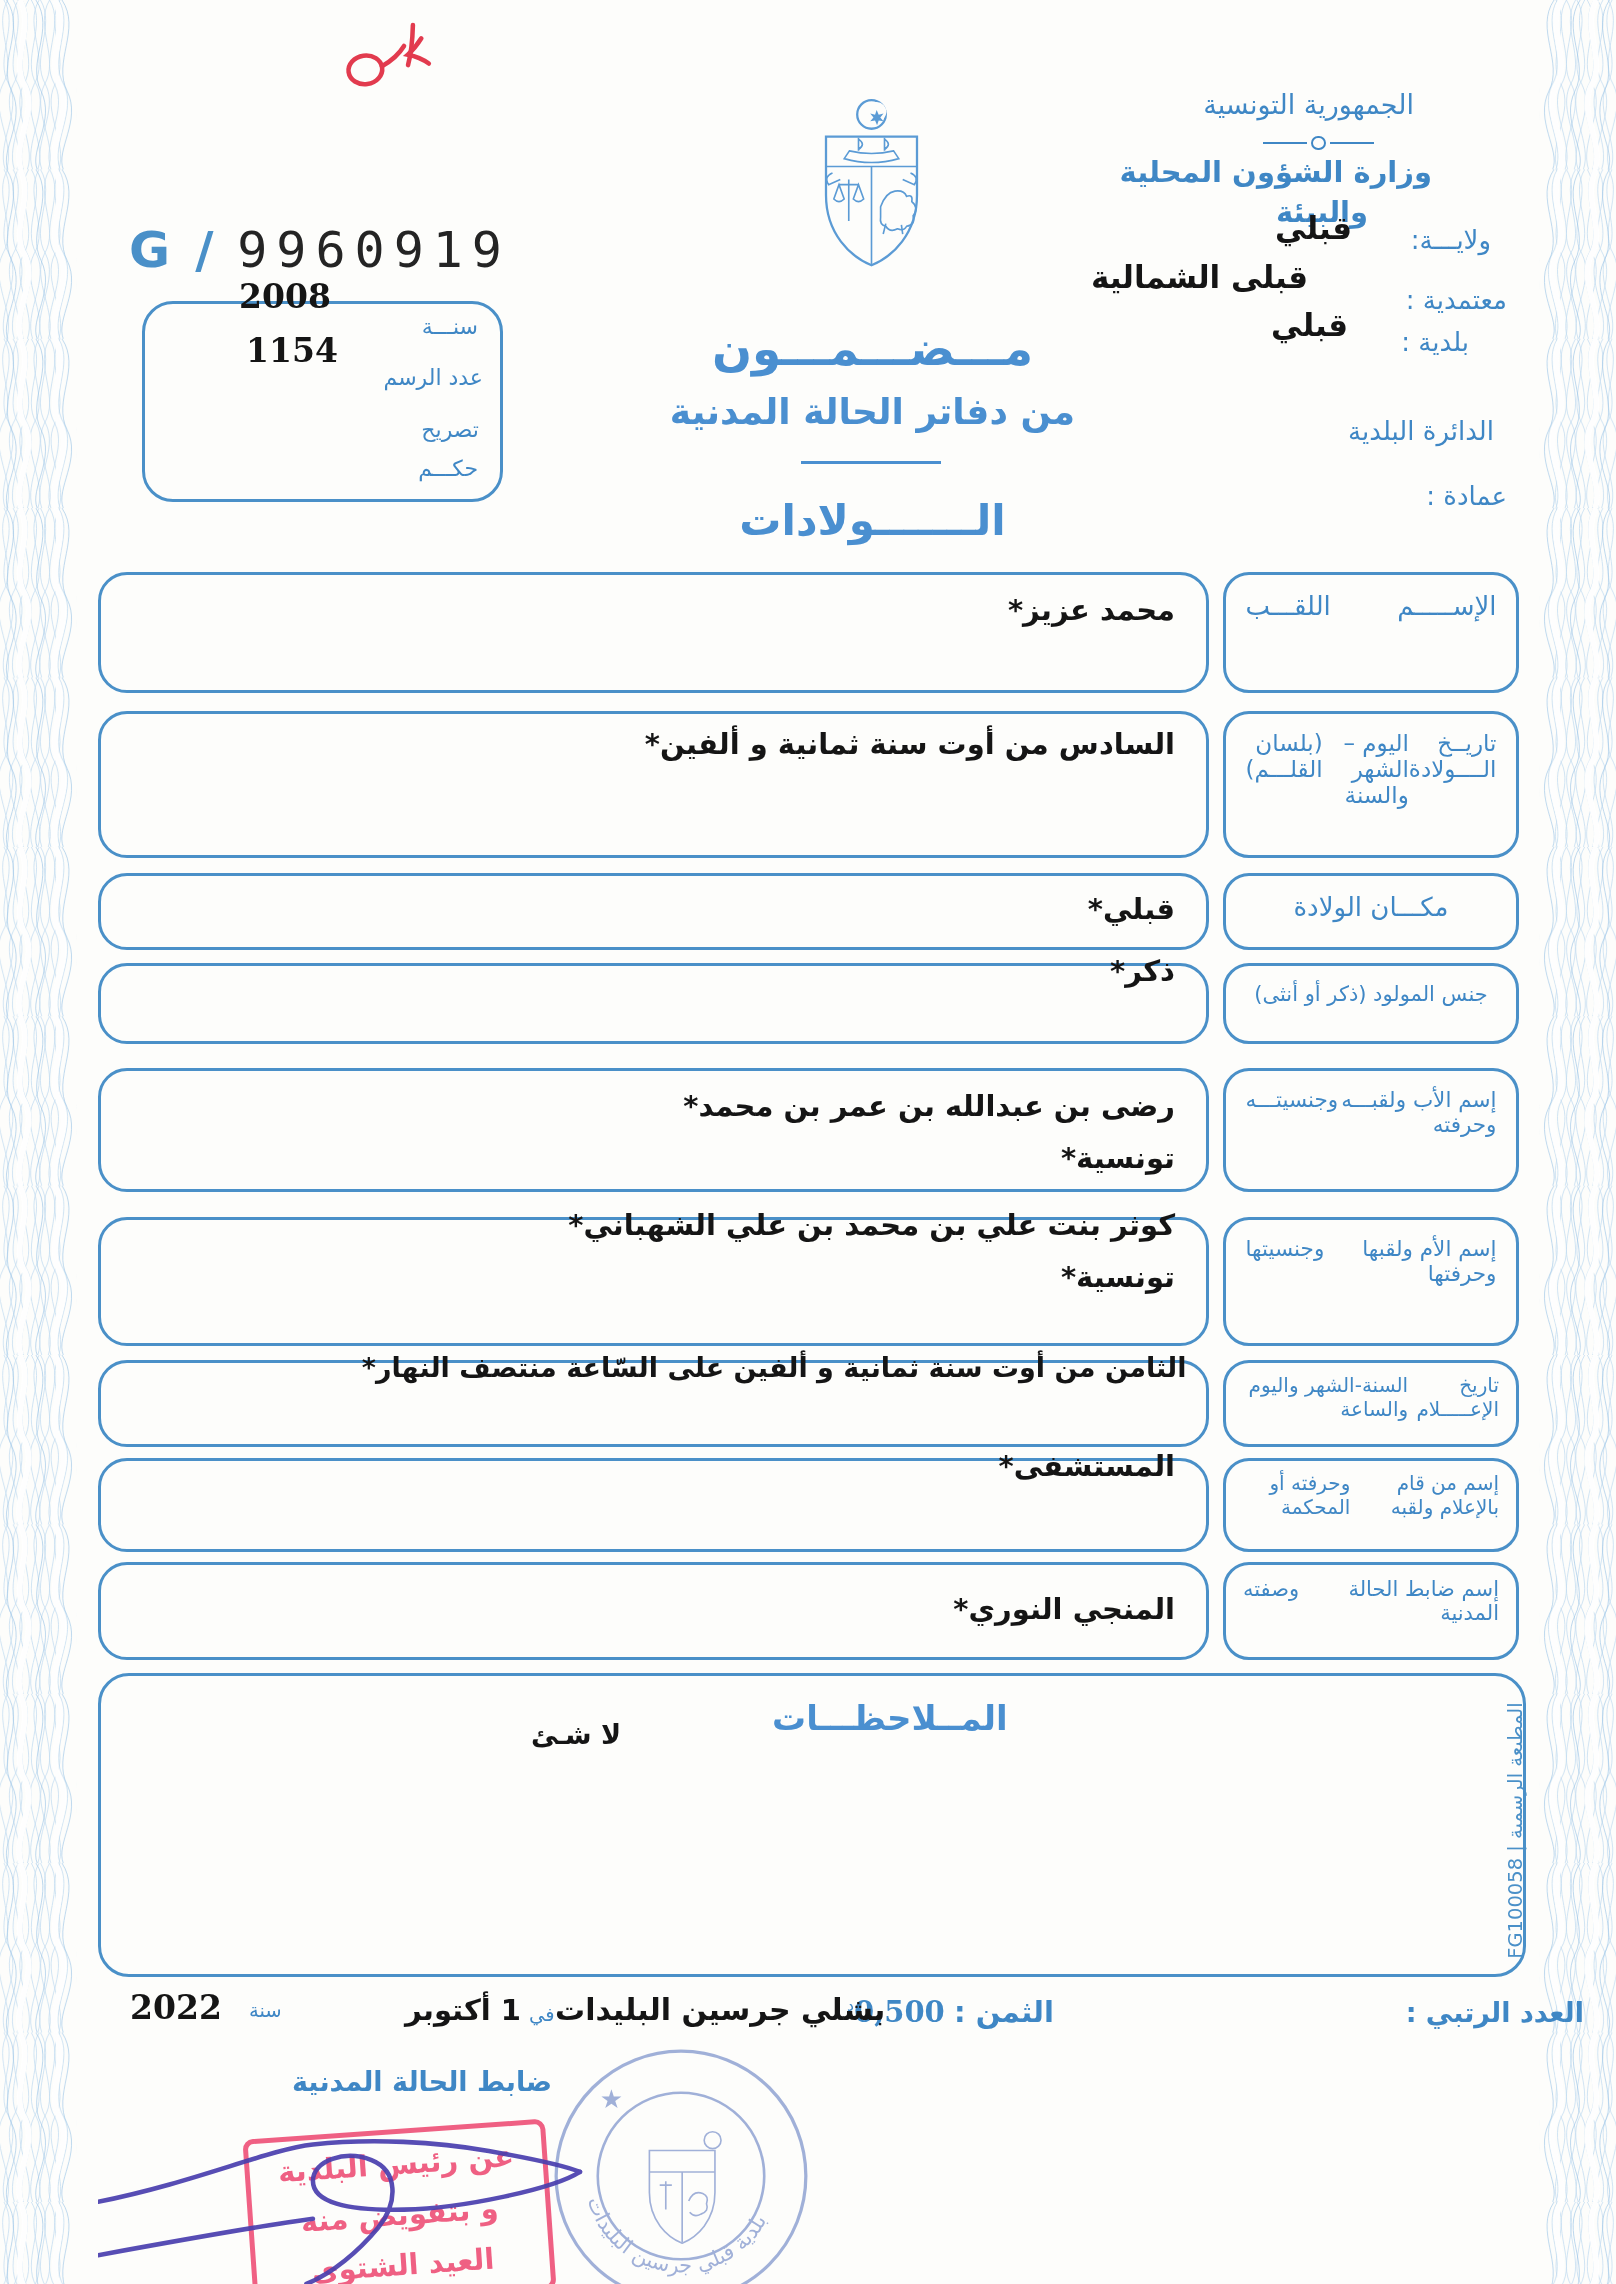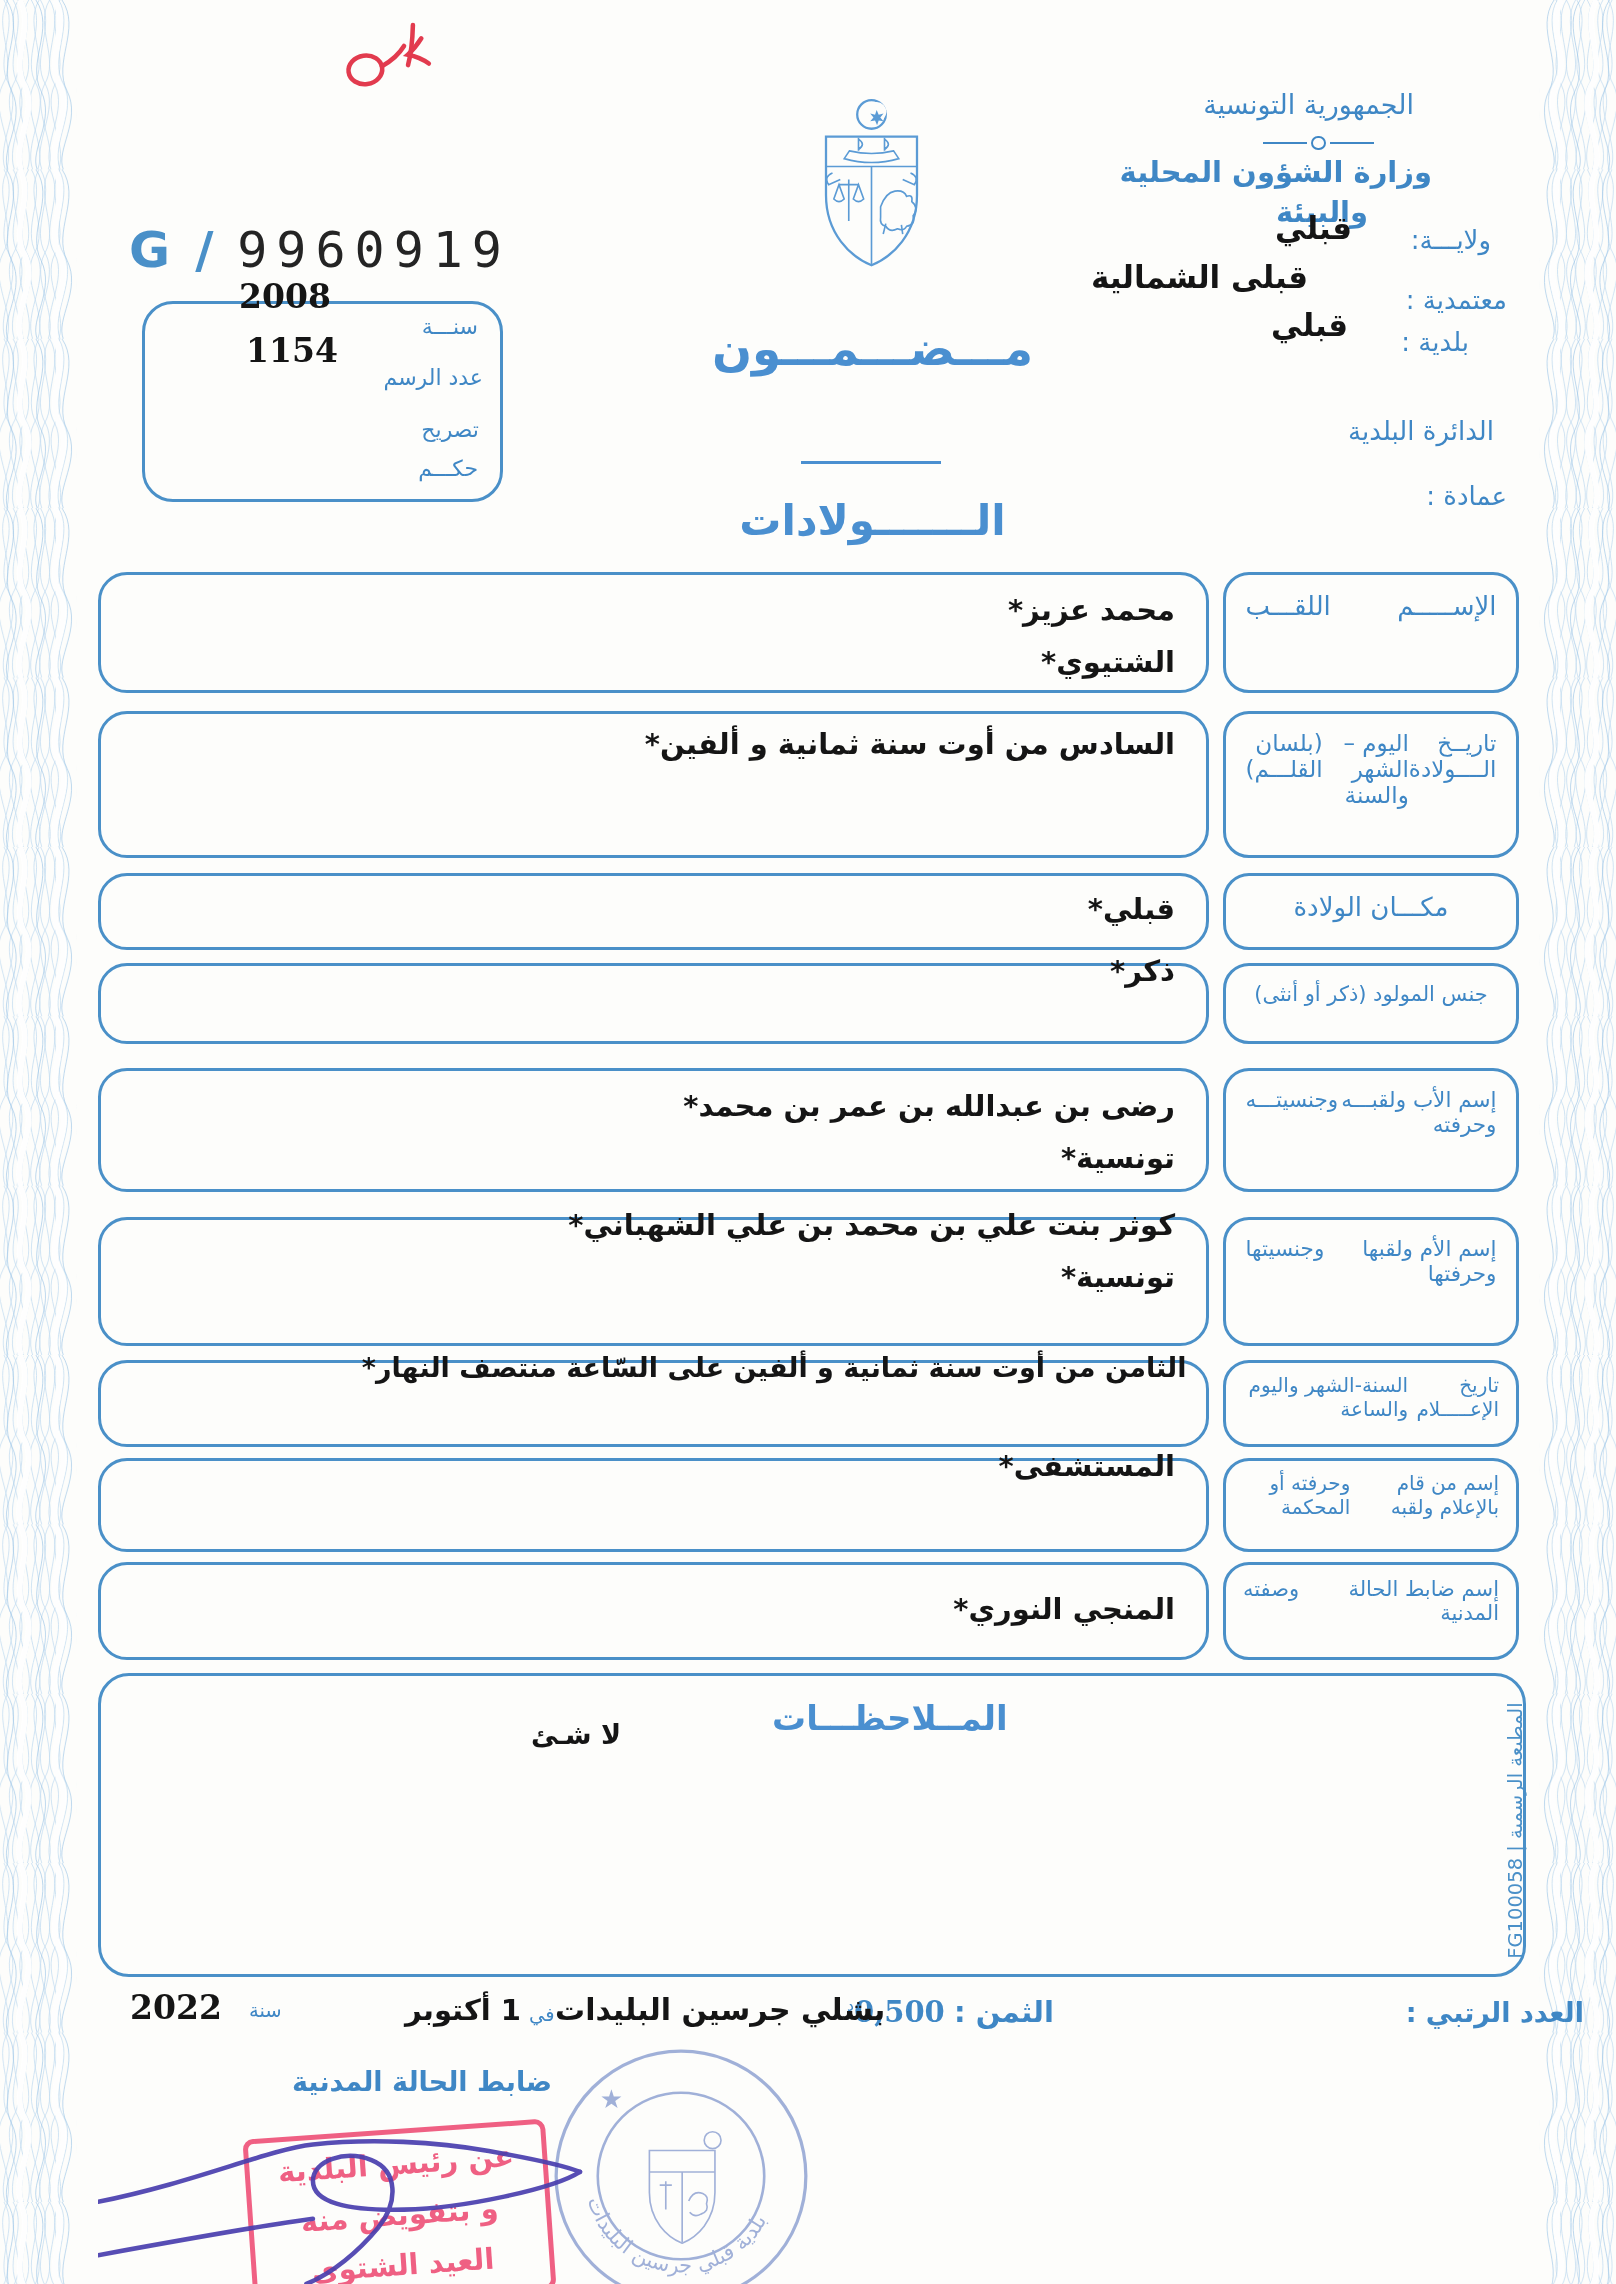--- a/index.html
+++ b/index.html
@@ -177,27 +177,27 @@
       <path d="M55,128 v64 M40,136 h30 M40,136 l-8,22 q8,8 16,0 z M70,136 l-8,22 q8,8 16,0 z" stroke-width="2.5"></path>
 
       <path d="M104,170 q8,-22 22,-24 q14,-2 18,8 q10,-4 8,8 q12,10 2,22 q4,14 -10,16 q-4,8 -14,4 q-12,6 -18,-4 q-10,-2 -8,-14 z" stroke-width="2.5"></path>
       <path d="M112,196 l-4,16 M136,198 l2,14" stroke-width="2.5"></path>
 
       <path d="M30,118 q-14,6 -6,18 l18,-8 M150,118 q14,6 6,18 l-18,-8" stroke-width="2.5"></path>
     </g>
   </svg>
 
   <div class="abs rtl title-line" style="top:321px;font-size:47px">مـــضـــمـــون</div>
+  <div class="abs rtl title-line" style="top:391px;font-size:36px">من دفاتر الحالة المدنية</div>
   <div class="abs" style="left:801px;top:461px;width:140px;height:3.3px;background:var(--title-blue)"></div>
   <div class="abs rtl title-line" style="top:496px;font-size:42px">الـــــــولادات</div>
 
   <div class="vbox" style="top:572px;height:121px">
     <div class="vals">
       <div class="line">محمد عزيز*</div>
-      <div class="line">الشتيوي*</div>
     </div>
   </div>
   <div class="lbox" style="top:572px;height:121px;font-size:26px">
     <span>الإســـــم</span>
     <span>اللقـــب</span>
   </div>
 
   <div class="vbox" style="top:711px;height:147px">
     <div class="vals" style="padding-top:3.9px">
       <div class="line">السادس من أوت سنة ثمانية و ألفين*</div>

